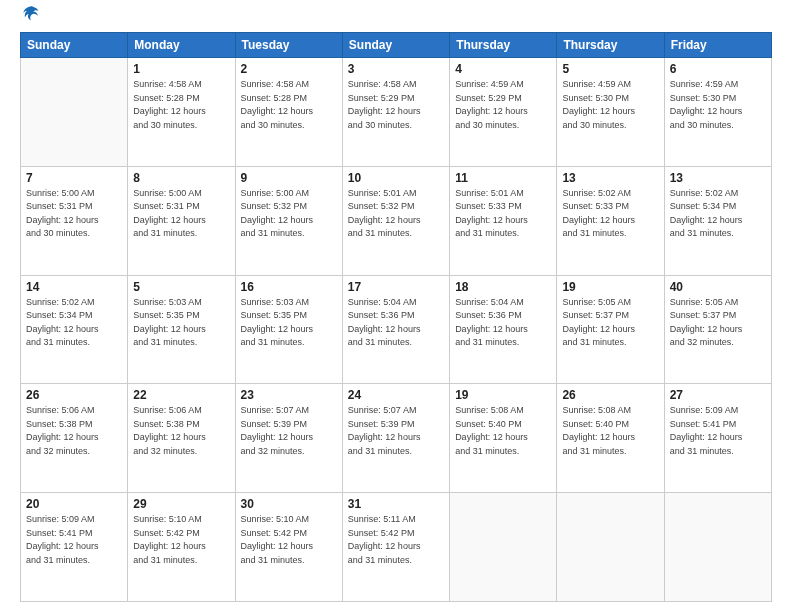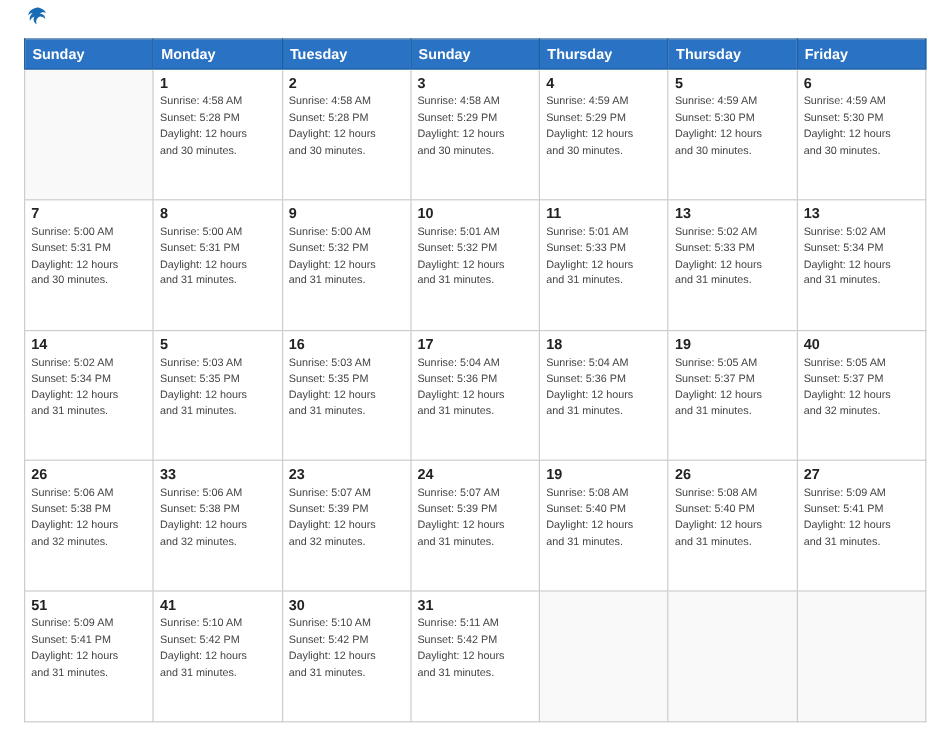--- a/index.html
+++ b/index.html
@@ -280,21 +280,21 @@
         </tr>
         <tr>
           <td>
             <span class="day-number">26</span>
             <div class="day-info" style="white-space: pre-line;">Sunrise: 5:06 AM
 Sunset: 5:38 PM
 Daylight: 12 hours
 and 32 minutes.</div>
           </td>
           <td>
-            <span class="day-number">33</span>
+            <span class="day-number">22</span>
             <div class="day-info" style="white-space: pre-line;">Sunrise: 5:06 AM
 Sunset: 5:38 PM
 Daylight: 12 hours
 and 32 minutes.</div>
           </td>
           <td>
             <span class="day-number">23</span>
             <div class="day-info" style="white-space: pre-line;">Sunrise: 5:07 AM
 Sunset: 5:39 PM
 Daylight: 12 hours
@@ -324,28 +324,28 @@
           <td>
             <span class="day-number">27</span>
             <div class="day-info" style="white-space: pre-line;">Sunrise: 5:09 AM
 Sunset: 5:41 PM
 Daylight: 12 hours
 and 31 minutes.</div>
           </td>
         </tr>
         <tr>
           <td>
-            <span class="day-number">51</span>
+            <span class="day-number">20</span>
             <div class="day-info" style="white-space: pre-line;">Sunrise: 5:09 AM
 Sunset: 5:41 PM
 Daylight: 12 hours
 and 31 minutes.</div>
           </td>
           <td>
-            <span class="day-number">41</span>
+            <span class="day-number">29</span>
             <div class="day-info" style="white-space: pre-line;">Sunrise: 5:10 AM
 Sunset: 5:42 PM
 Daylight: 12 hours
 and 31 minutes.</div>
           </td>
           <td>
             <span class="day-number">30</span>
             <div class="day-info" style="white-space: pre-line;">Sunrise: 5:10 AM
 Sunset: 5:42 PM
 Daylight: 12 hours

